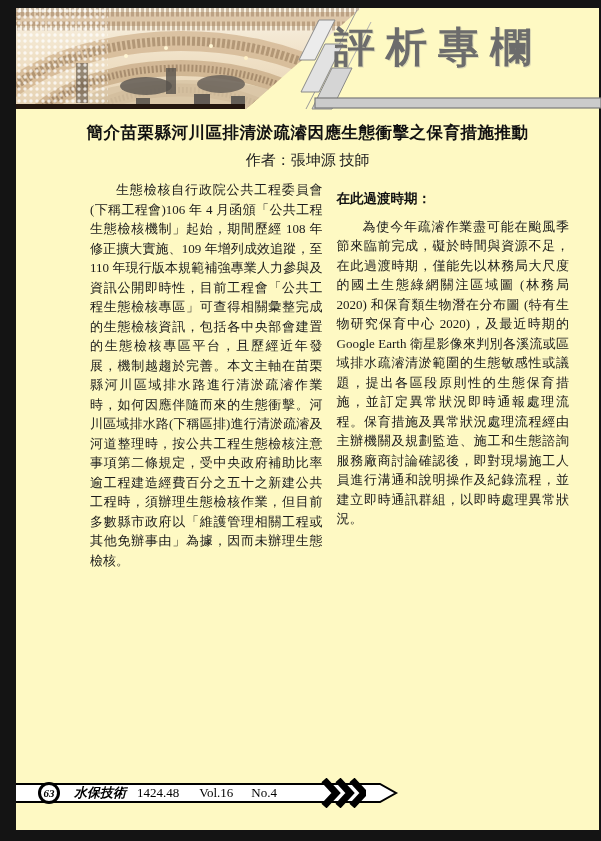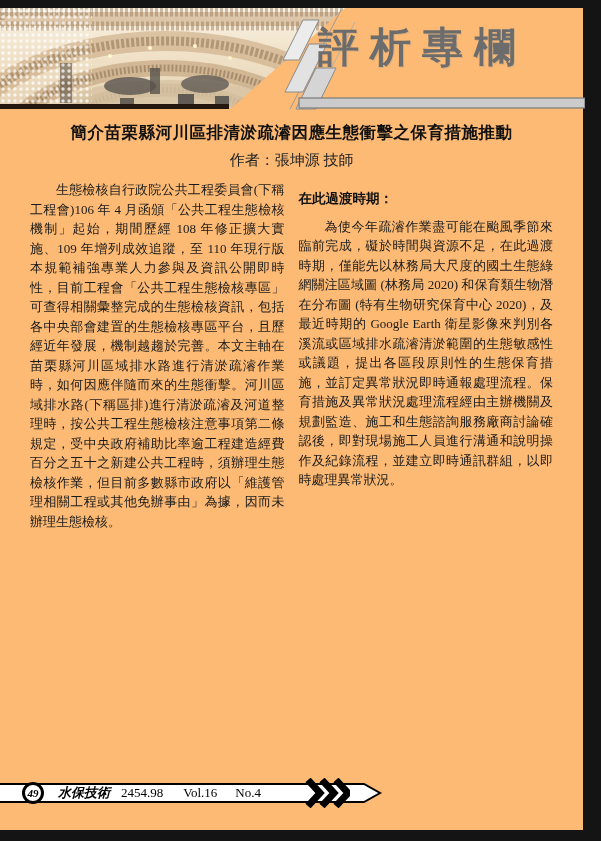--- a/index.html
+++ b/index.html
@@ -5,23 +5,23 @@
   * { box-sizing: border-box; margin: 0; padding: 0; }
   html,body { width: 601px; height: 841px; }
   body {
     background: #141414;
     font-family: "Liberation Serif", "DejaVu Serif", serif;
     position: relative;
     overflow: hidden;
   }
   .page {
     position: absolute;
-    left: 0; top: 8px;
+    left: 16px; top: 8px;
     width: 583px; height: 822px;
-    background: #fdba74;
+    background: #fef9c3;
   }
 
   
   .header-zone { position: relative; width: 585px; height: 112px; }
   .header-art { position: absolute; left: 0; top: 0; }
   .calligraphy {
     position: absolute;
     left: 318px; top: 12px;
     width: 220px;
     font-family: "DejaVu Serif", serif;
@@ -47,20 +47,21 @@
     text-align: center;
     font-size: 15px;
     color: #222;
   }
 
   
   .columns {
     display: flex;
     gap: 14px;
     padding: 10px 30px 0 30px;
+    margin-left: 44px;
   }
   .col {
     width: 50%;
     font-size: 13px;
     line-height: 19.5px;
     text-align: justify;
     color: #1a1a1a;
   }
   .col p.indent { text-indent: 2em; }
   .col p + p { margin-top: 1px; }
@@ -186,23 +187,23 @@
     <section class="col">
       <p class="indent">生態檢核自行政院公共工程委員會(下稱工程會)106 年 4 月函頒「公共工程生態檢核機制」起始，期間歷經 108 年修正擴大實施、109 年增列成效追蹤，至 110 年現行版本規範補強專業人力參與及資訊公開即時性，目前工程會「公共工程生態檢核專區」可查得相關彙整完成的生態檢核資訊，包括各中央部會建置的生態檢核專區平台，且歷經近年發展，機制越趨於完善。本文主軸在苗栗縣河川區域排水路進行清淤疏濬作業時，如何因應伴隨而來的生態衝擊。河川區域排水路(下稱區排)進行清淤疏濬及河道整理時，按公共工程生態檢核注意事項第二條規定，受中央政府補助比率逾工程建造經費百分之五十之新建公共工程時，須辦理生態檢核作業，但目前多數縣市政府以「維護管理相關工程或其他免辦事由」為據，因而未辦理生態檢核。</p>
     </section>
     <section class="col">
       <h2 class="section-heading">在此過渡時期：</h2>
       <p class="indent">為使今年疏濬作業盡可能在颱風季節來臨前完成，礙於時間與資源不足，在此過渡時期，僅能先以林務局大尺度的國土生態綠網關注區域圖 (林務局 2020) 和保育類生物潛在分布圖 (特有生物研究保育中心 2020)，及最近時期的 Google Earth 衛星影像來判別各溪流或區域排水疏濬清淤範圍的生態敏感性或議題，提出各區段原則性的生態保育措施，並訂定異常狀況即時通報處理流程。保育措施及異常狀況處理流程經由主辦機關及規劃監造、施工和生態諮詢服務廠商討論確認後，即對現場施工人員進行溝通和說明操作及紀錄流程，並建立即時通訊群組，以即時處理異常狀況。</p>
     </section>
   </main>
 
   <div class="footer-band">
-    <span class="page-number-badge">49</span>
+    <span class="page-number-badge">63</span>
     <span class="journal-info">
-      <span class="jname">水保技術</span><span class="jdate">2454.98</span><span class="jvol">Vol.16</span><span class="jno">No.4</span>
+      <span class="jname">水保技術</span><span class="jdate">1424.48</span><span class="jvol">Vol.16</span><span class="jno">No.4</span>
     </span>
   </div>
   <svg class="footer-chevrons" width="95" height="30" viewBox="0 0 95 30">
     <path d="M8,2 L20,15 L8,28" fill="none" stroke="#000" stroke-width="7"></path>
     <path d="M22,2 L34,15 L22,28" fill="none" stroke="#000" stroke-width="7"></path>
     <path d="M36,2 L48,15 L36,28" fill="none" stroke="#000" stroke-width="7"></path>
     <path d="M50,6 L64,6 L80,15 L64,24 L50,24" fill="#fff" stroke="#000" stroke-width="2"></path>
   </svg>
 
 </div>

